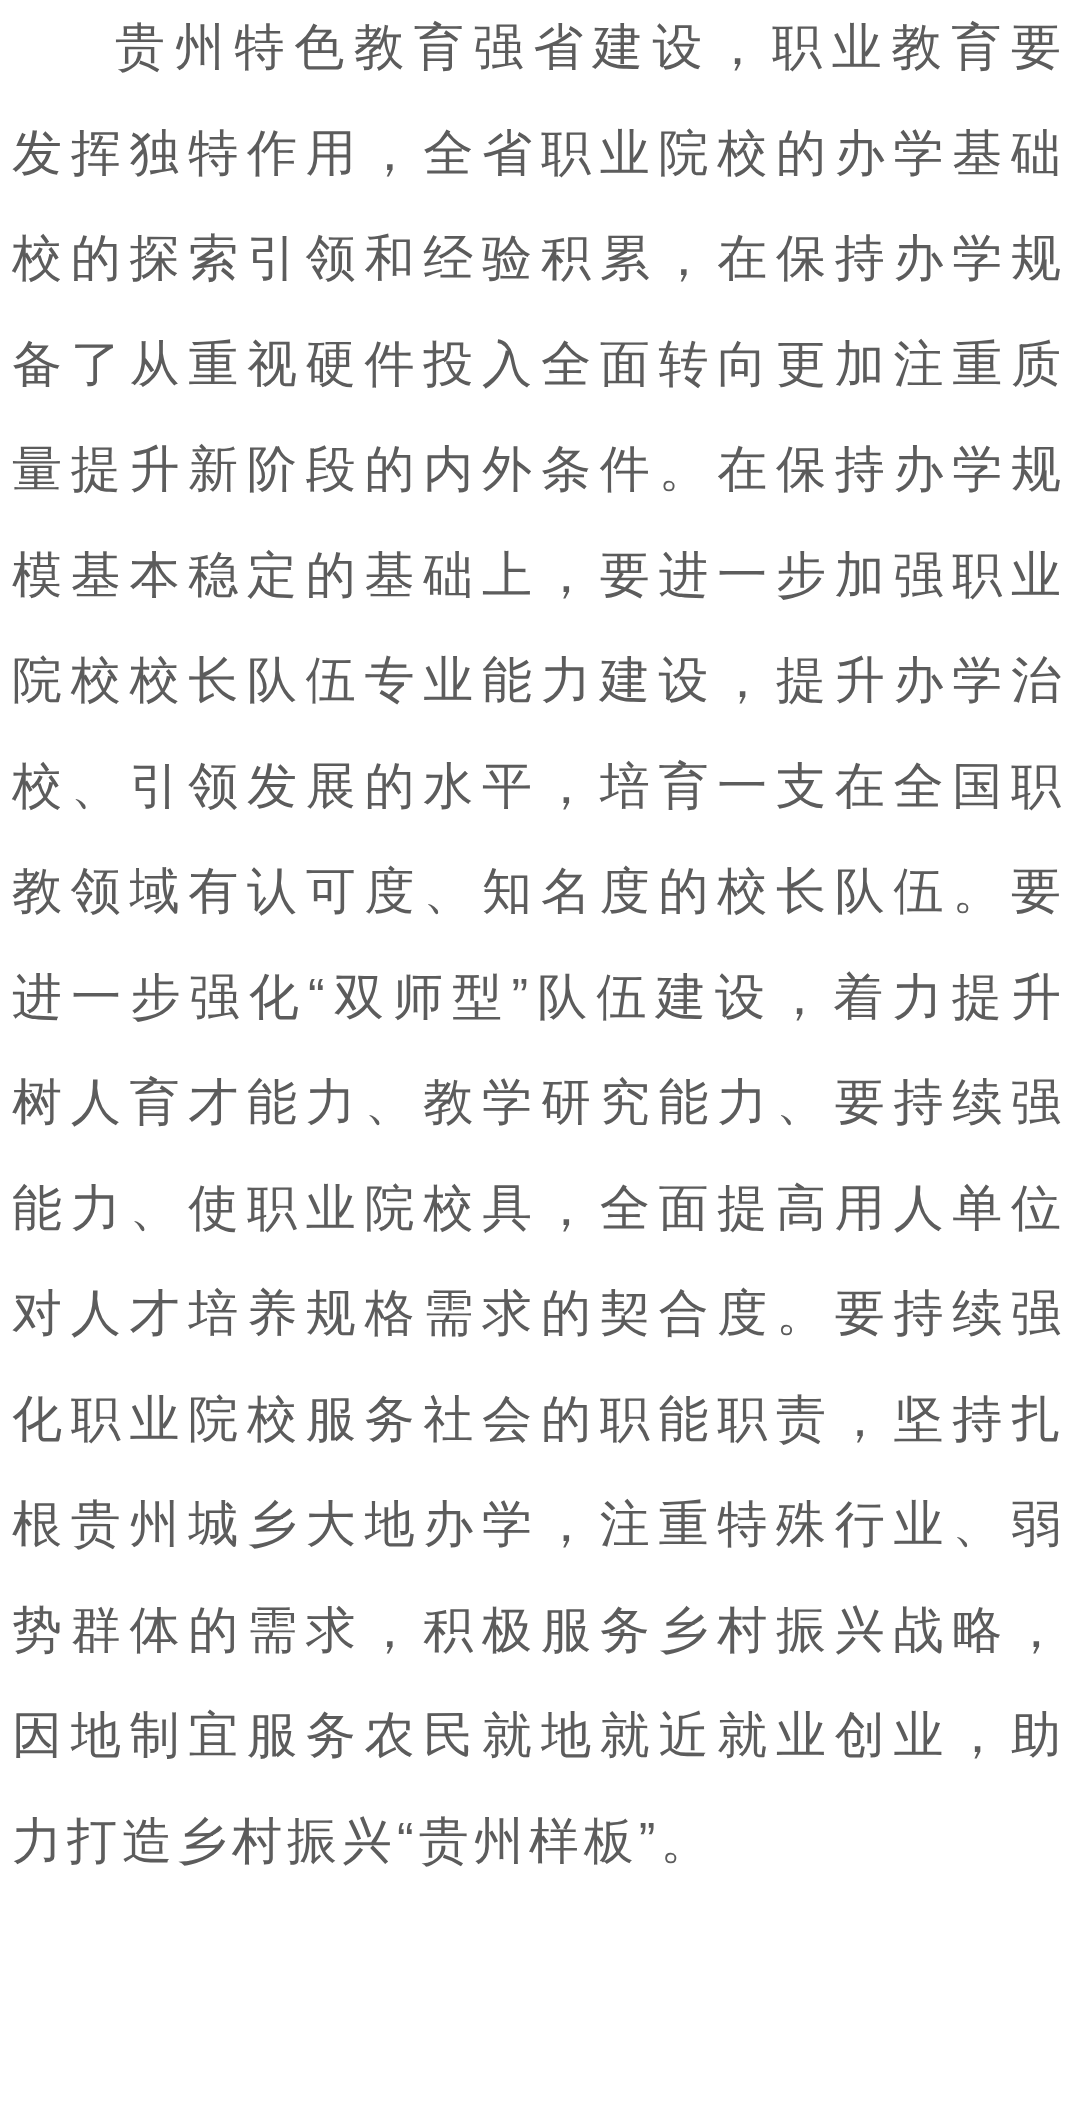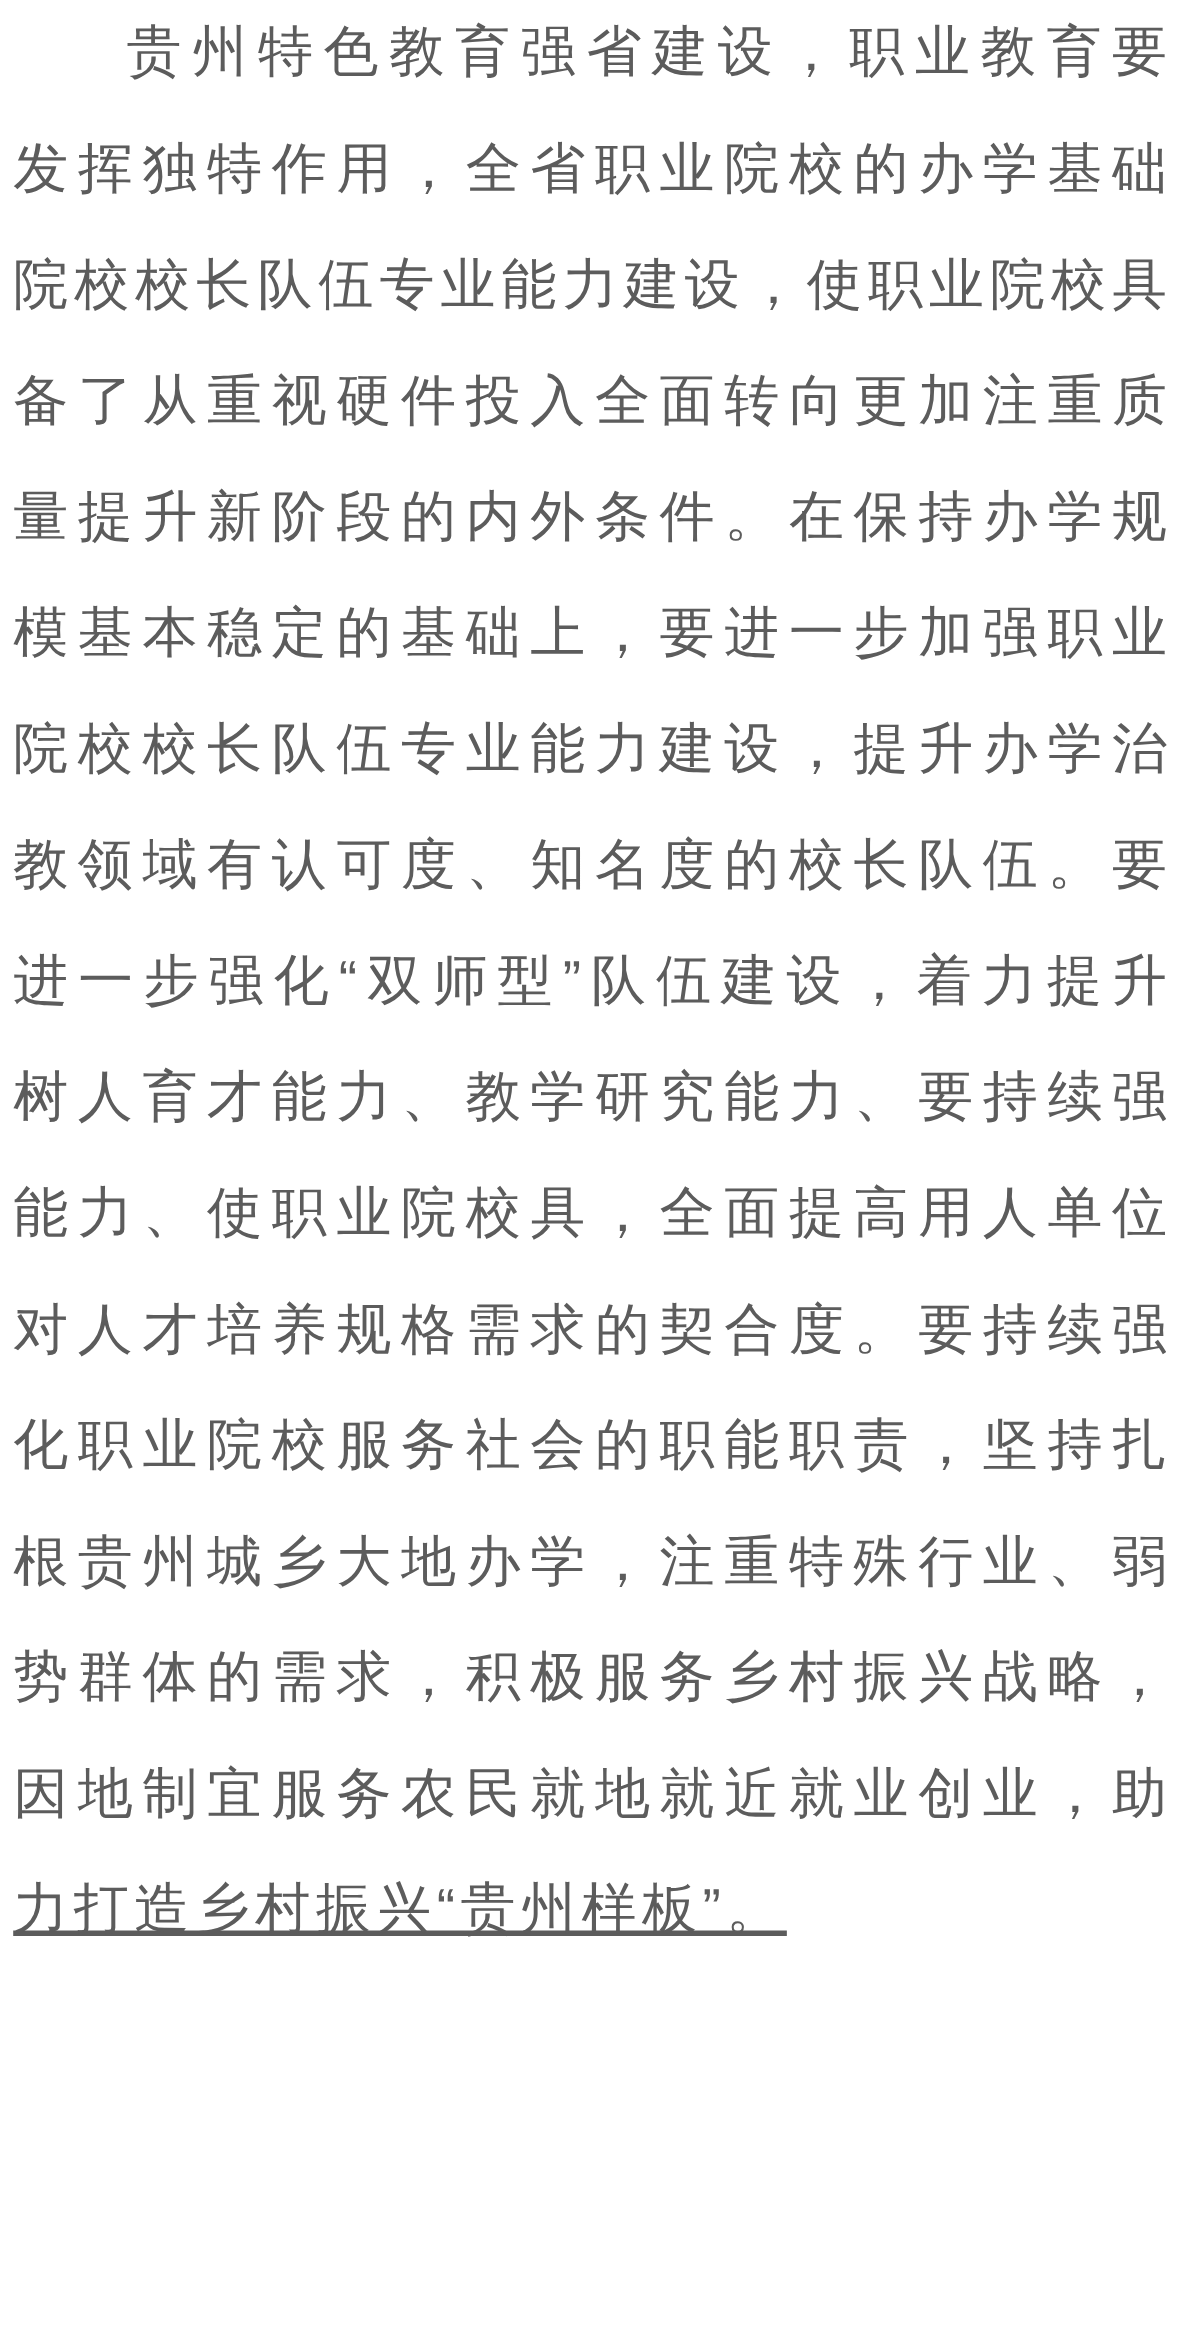--- a/index.html
+++ b/index.html
@@ -28,34 +28,34 @@
     text-align: justify;
     text-align-last: justify;
     white-space: normal;
   }
   .line.indent {
     text-indent: 103px;
   }
   .line.last {
     text-align: right;
     text-align-last: left;
-    text-decoration: underline;
   }
 </style>
 </head>
 <body style="background: rgb(255, 255, 255);">
 
 <div class="article" style="color: rgb(92, 92, 92);">
     <div class="line indent">贵州特色教育强省建设，职业教育要</div>
     <div class="line">发挥独特作用，全省职业院校的办学基础</div>
-    <div class="line">院校校长队伍专业能力建设，使职业院校具</div>
+    <div class="line">校的探索引领和经验积累，在保持办学规</div>
     <div class="line">备了从重视硬件投入全面转向更加注重质</div>
     <div class="line">量提升新阶段的内外条件。在保持办学规</div>
     <div class="line">模基本稳定的基础上，要进一步加强职业</div>
     <div class="line">院校校长队伍专业能力建设，提升办学治</div>
+    <div class="line">校、引领发展的水平，培育一支在全国职</div>
     <div class="line">教领域有认可度、知名度的校长队伍。要</div>
     <div class="line">进一步强化“双师型”队伍建设，着力提升</div>
     <div class="line">树人育才能力、教学研究能力、要持续强</div>
     <div class="line">能力、使职业院校具，全面提高用人单位</div>
     <div class="line">对人才培养规格需求的契合度。要持续强</div>
     <div class="line">化职业院校服务社会的职能职责，坚持扎</div>
     <div class="line">根贵州城乡大地办学，注重特殊行业、弱</div>
     <div class="line">势群体的需求，积极服务乡村振兴战略，</div>
     <div class="line">因地制宜服务农民就地就近就业创业，助</div>
     <div class="line last">力打造乡村振兴“贵州样板”。</div>

